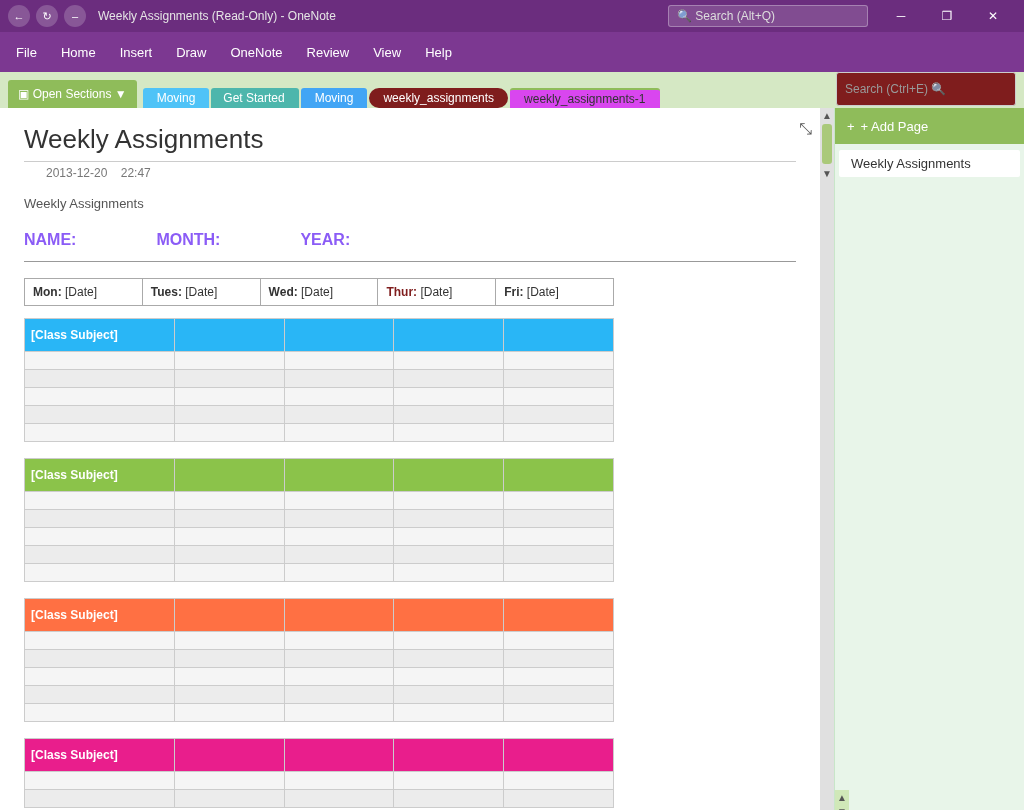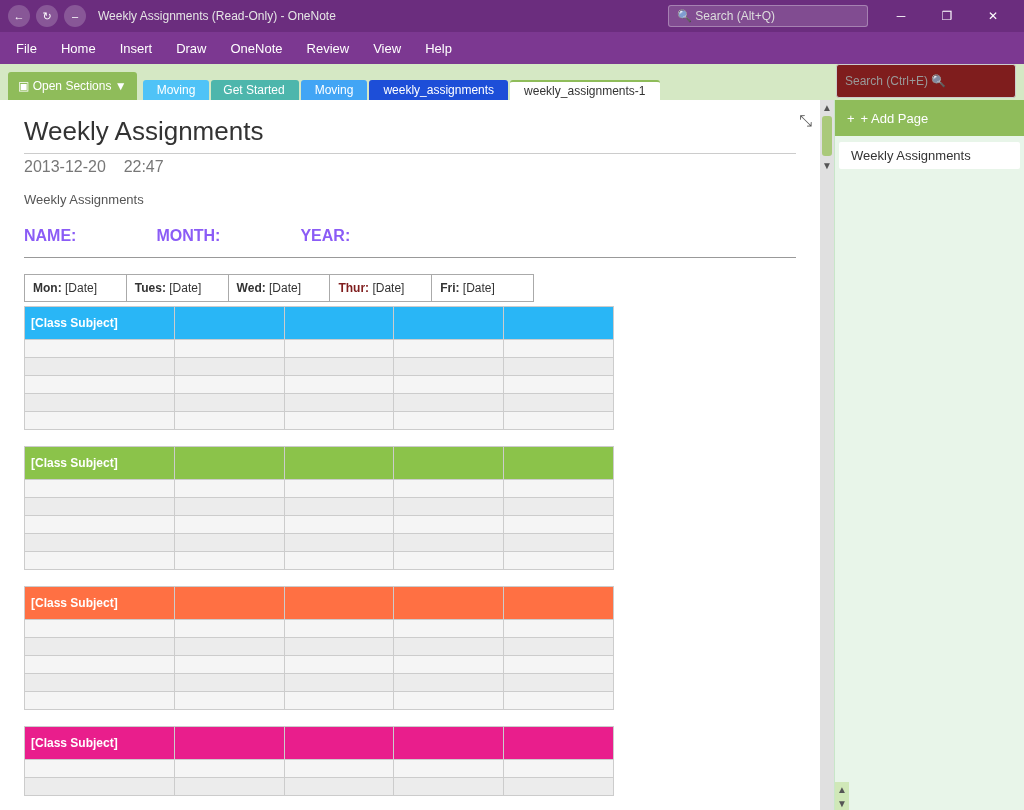--- a/index.html
+++ b/index.html
@@ -49,21 +49,21 @@
       display: flex; gap: 0;
     }
     #title-bar .win-btn {
       width: 46px; height: 32px;
       display: flex; align-items: center; justify-content: center;
       cursor: pointer; color: #fff; font-size: 12px;
     }
 
     
     #menu-bar {
-      height: 32px;
+      height: 40px;
       background: #7c3891;
       display: flex;
       align-items: center;
       padding: 0 4px;
     }
     #menu-bar .menu-item {
       padding: 4px 12px;
       color: #fff;
       cursor: pointer;
       font-size: 13px;
@@ -94,22 +94,22 @@
       padding: 4px 14px;
       border-radius: 3px 3px 0 0;
       cursor: pointer;
       font-size: 12px;
       height: 20px;
       display: flex; align-items: center;
     }
     .tab.blue { background: #4fc3f7; color: #fff; }
     .tab.teal { background: #4db6ac; color: #fff; padding-left: 12px; }
     .tab.blue2 { background: #42a5f5; color: #fff; }
-    .tab.green-dark { background: #1d4ed8; color: #fff; }
-    .tab.active { background: #ffffff; color: #333; border-top: 2px solid #8fbc5a; margin-top: 28px; }
+    .tab.green-dark { background: #7f1d1d; color: #fff; border-radius: 11px; }
+    .tab.active { background: #d946ef; color: #333; border-top: 2px solid #8fbc5a; margin-top: 28px; }
     #tab-bar .search-right {
       margin-left: auto;
       display: flex; align-items: center;
       background: #7f1d1d;
       border: 1px solid #ccc;
       border-radius: 3px;
       height: 24px;
       width: 180px;
       padding: 16px 8px;
       font-size: 12px;
@@ -134,23 +134,24 @@
 
     #page-title {
       font-size: 26px;
       font-weight: 300;
       color: #333;
       border-bottom: 1px solid #ccc;
       padding-bottom: 6px;
       margin-bottom: 4px;
     }
     #page-date {
-      font-size: 16px;
+      font-size: 12px;
       color: #777;
       margin-bottom: 16px;
+      margin-left: 22px;
     }
     #page-subtitle {
       font-size: 13px;
       color: #555;
       margin-bottom: 20px;
     }
 
     .fields-row {
       display: flex;
       gap: 80px;
@@ -162,23 +163,23 @@
       color: #8b5cf6;
     }
     .separator-line {
       border: none;
       border-top: 1px solid #999;
       margin-bottom: 16px;
     }
 
     
     .days-table {
-      width: 510px;
+      width: 590px;
       border-collapse: collapse;
-      margin-bottom: 4px;
+      margin-bottom: 12px;
       border: 1px solid #aaa;
     }
     .days-table td {
       border: 1px solid #aaa;
       padding: 6px 8px;
       font-size: 12px;
       color: #333;
       width: 98px;
     }
     .day-thu { color: #7f1d1d; }

